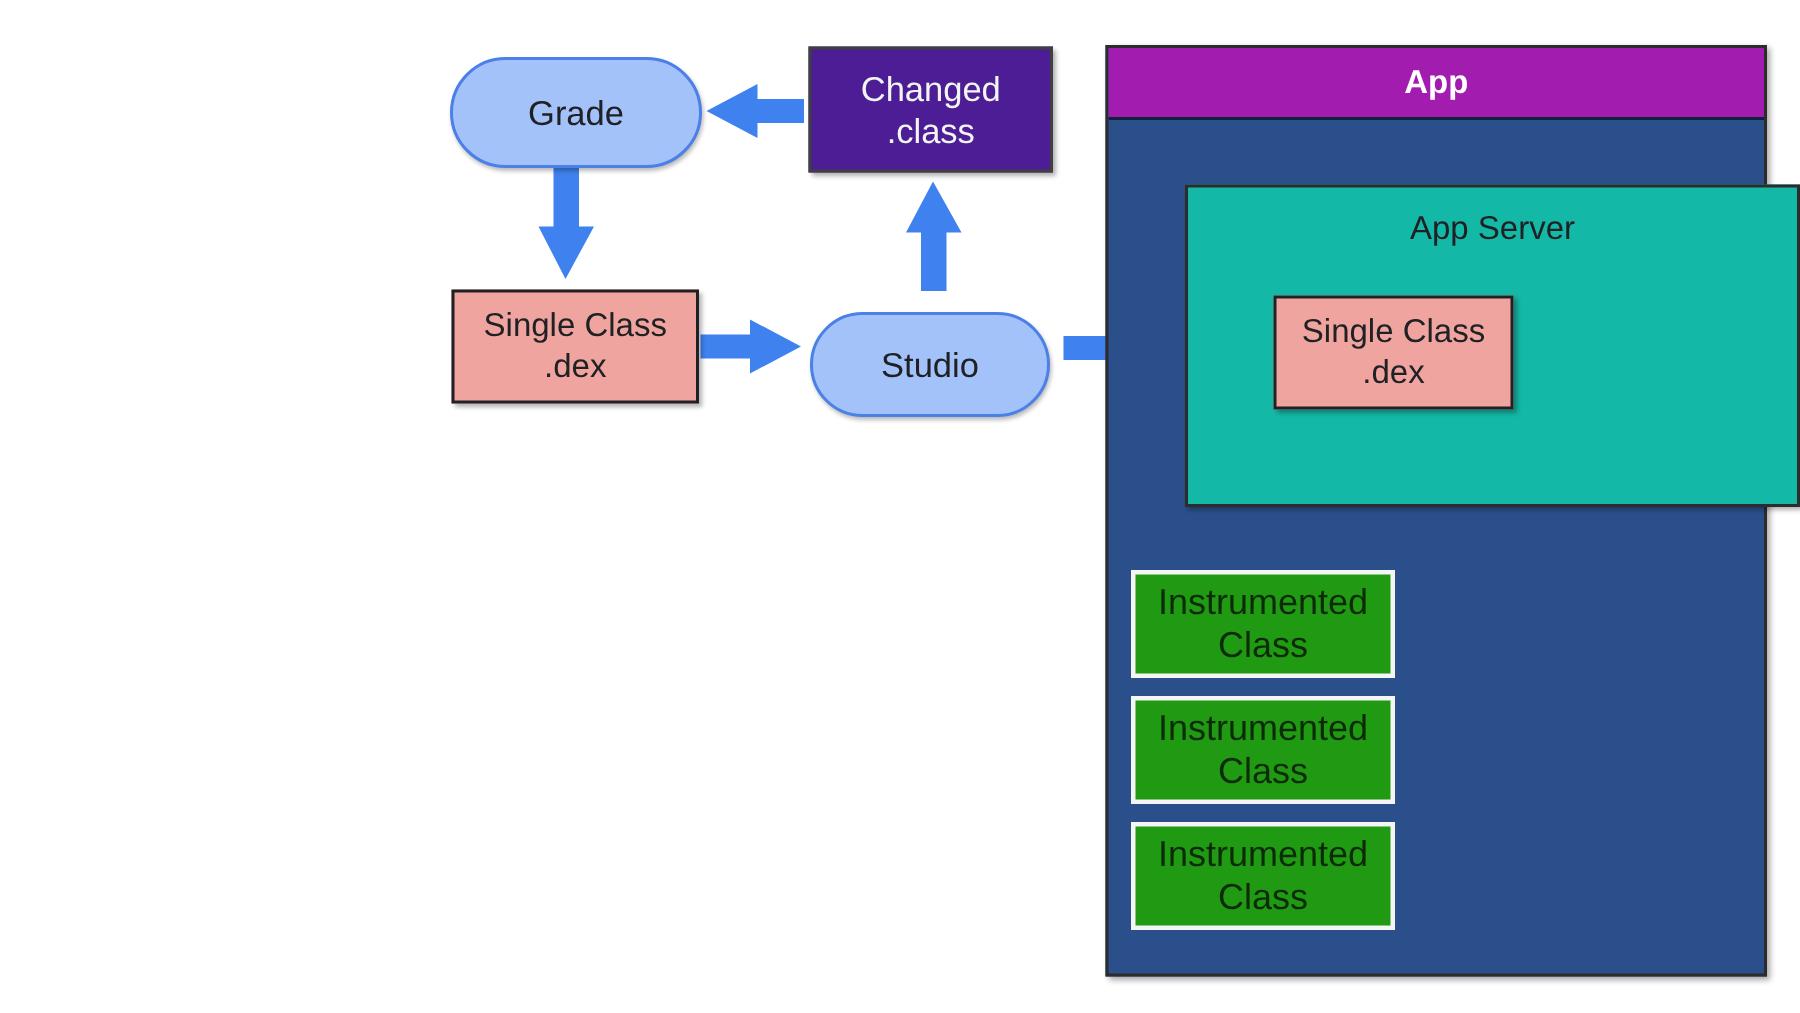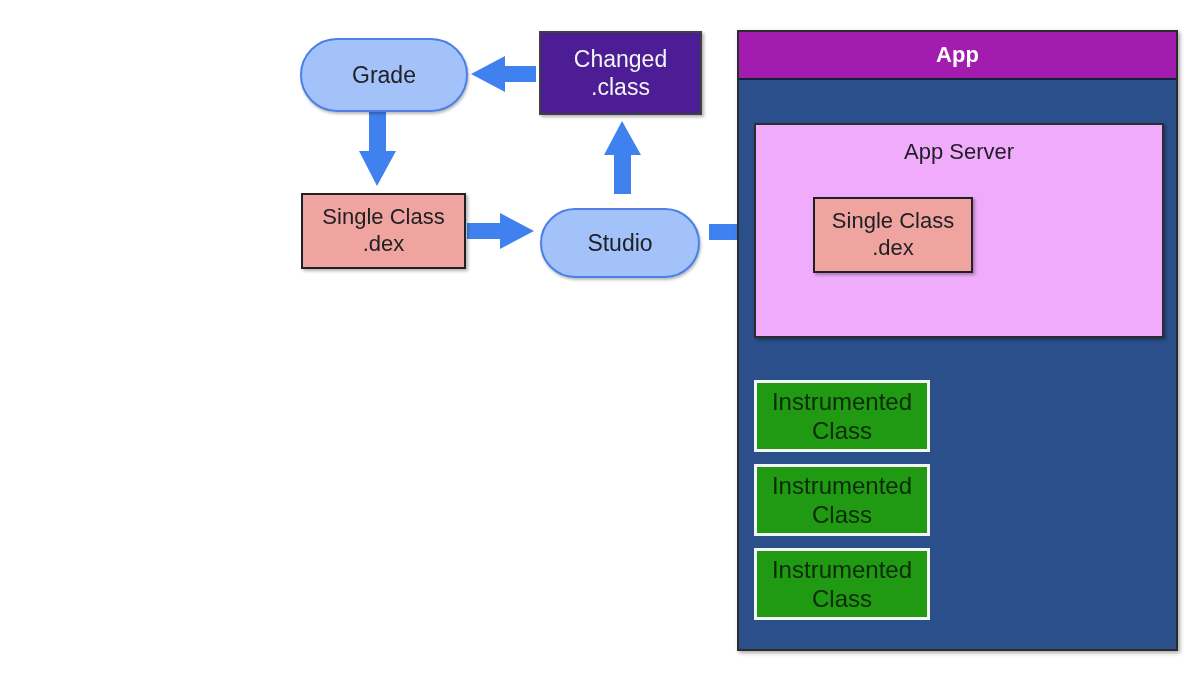--- a/index.html
+++ b/index.html
@@ -83,23 +83,24 @@
     align-items: center;
     justify-content: center;
     color: #ffffff;
     font-size: 22px;
     font-weight: bold;
   }
 
   #app-server-box {
     position: absolute;
     box-sizing: border-box;
-    background: #f0abfc;
+    background: #14b8a6;
     border: 2px solid #2c2c2c;
     box-shadow: 2px 2px 3px rgba(0,0,0,0.30);
+    margin-left: 36px;
   }
   #app-server-label {
     position: absolute;
     top: 14px;
     left: 0;
     right: 0;
     text-align: center;
     color: #202124;
     font-size: 22px;
   }

